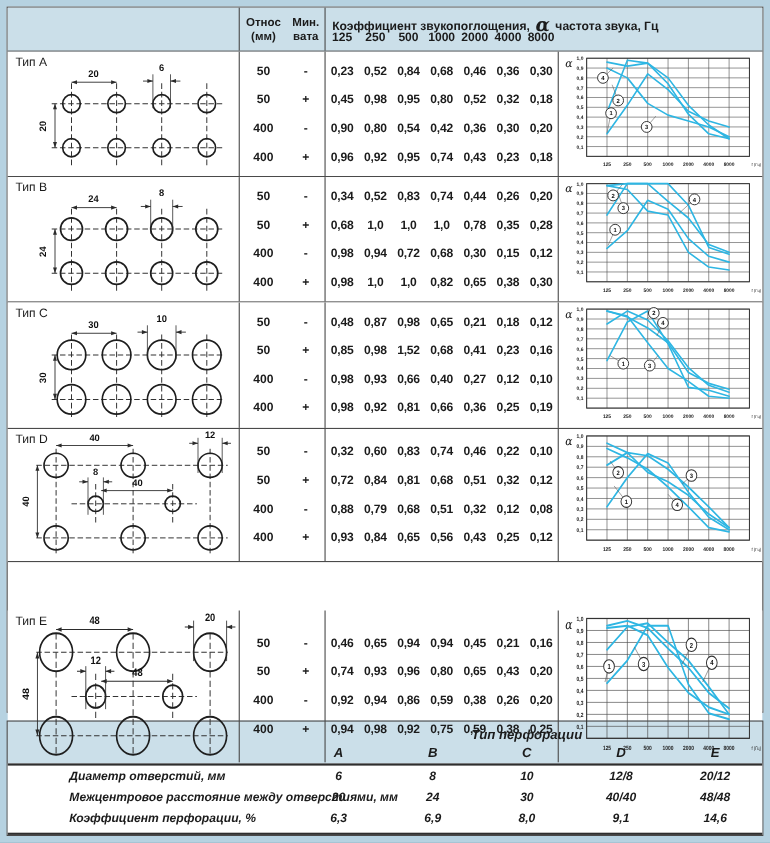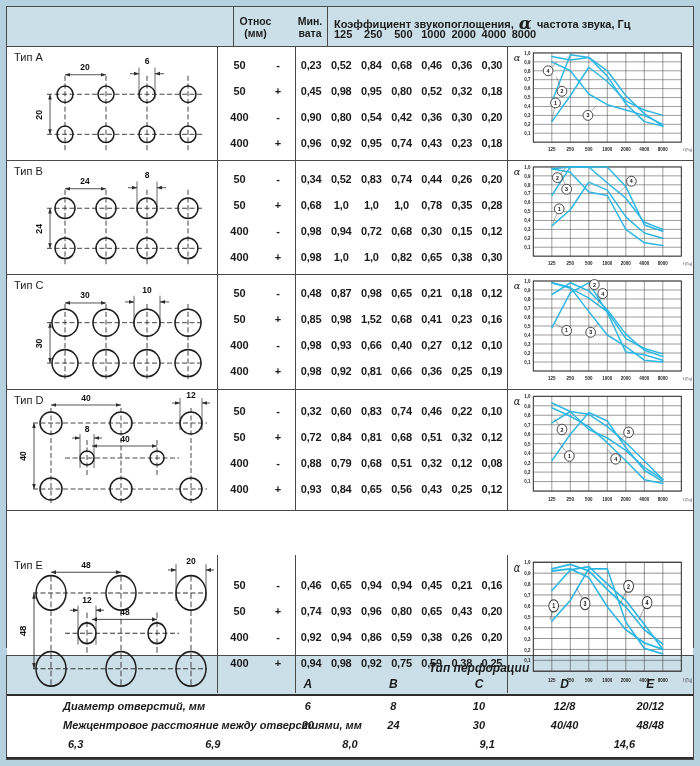--- a/index.html
+++ b/index.html
@@ -4,21 +4,21 @@
 <style>
   html,body{margin:0;padding:0;background:#8fb3c6;}
   .page{width:700px;height:766px;background:#b6d2e1;box-sizing:border-box;padding:6px;
         font-family:"Liberation Sans",sans-serif;color:#1b1b1b;position:relative;}
   .page *{box-sizing:border-box;}
   
   .main-table{background:#fff;border:1px solid #4a4a4a;height:642px;}
   .head-row{display:flex;background:#cbdfe9;height:40px;border-bottom:1px solid #4a4a4a;}
   .h-diagram{width:210px;}
   .h-rel,.h-wool{display:flex;flex-direction:column;justify-content:center;align-items:center;
-                 font-weight:bold;font-size:10.5px;line-height:12px;margin-left:16px;}
+                 font-weight:bold;font-size:10.5px;line-height:12px;}
   .h-rel{width:44px;border-left:1px solid #4a4a4a;}
   .h-wool{width:34px;}
   .h-rest{flex:1;border-left:1px solid #4a4a4a;position:relative;}
   .coef-title{display:flex;align-items:center;gap:5px;padding:13px 0 0 6px;font-weight:bold;
               font-size:11px;height:21px;white-space:nowrap;}
   .alpha-big{font-family:"DejaVu Serif",serif;font-style:italic;font-weight:bold;font-size:17px;
              line-height:14px;position:relative;top:-1px;}
   .freqs{display:flex;width:211px;}
   .freq{flex:1;text-align:center;font-weight:bold;font-size:11px;}
   .type-row{display:flex;border-bottom:1px solid #4a4a4a;background:#fff;}
@@ -876,20 +876,21 @@
         </div>
         <div class="bt-row">
           <span class="bt-label">Межцентровое расстояние между отверстиями, мм</span>
           <span class="bt-val">20</span>
           <span class="bt-val">24</span>
           <span class="bt-val">30</span>
           <span class="bt-val">40/40</span>
           <span class="bt-val">48/48</span>
         </div>
         <div class="bt-row">
+          <span class="bt-label">Коэффициент перфорации, %</span>
           <span class="bt-val">6,3</span>
           <span class="bt-val">6,9</span>
           <span class="bt-val">8,0</span>
           <span class="bt-val">9,1</span>
           <span class="bt-val">14,6</span>
         </div>
       </div>
   </div>
 </div>
 

